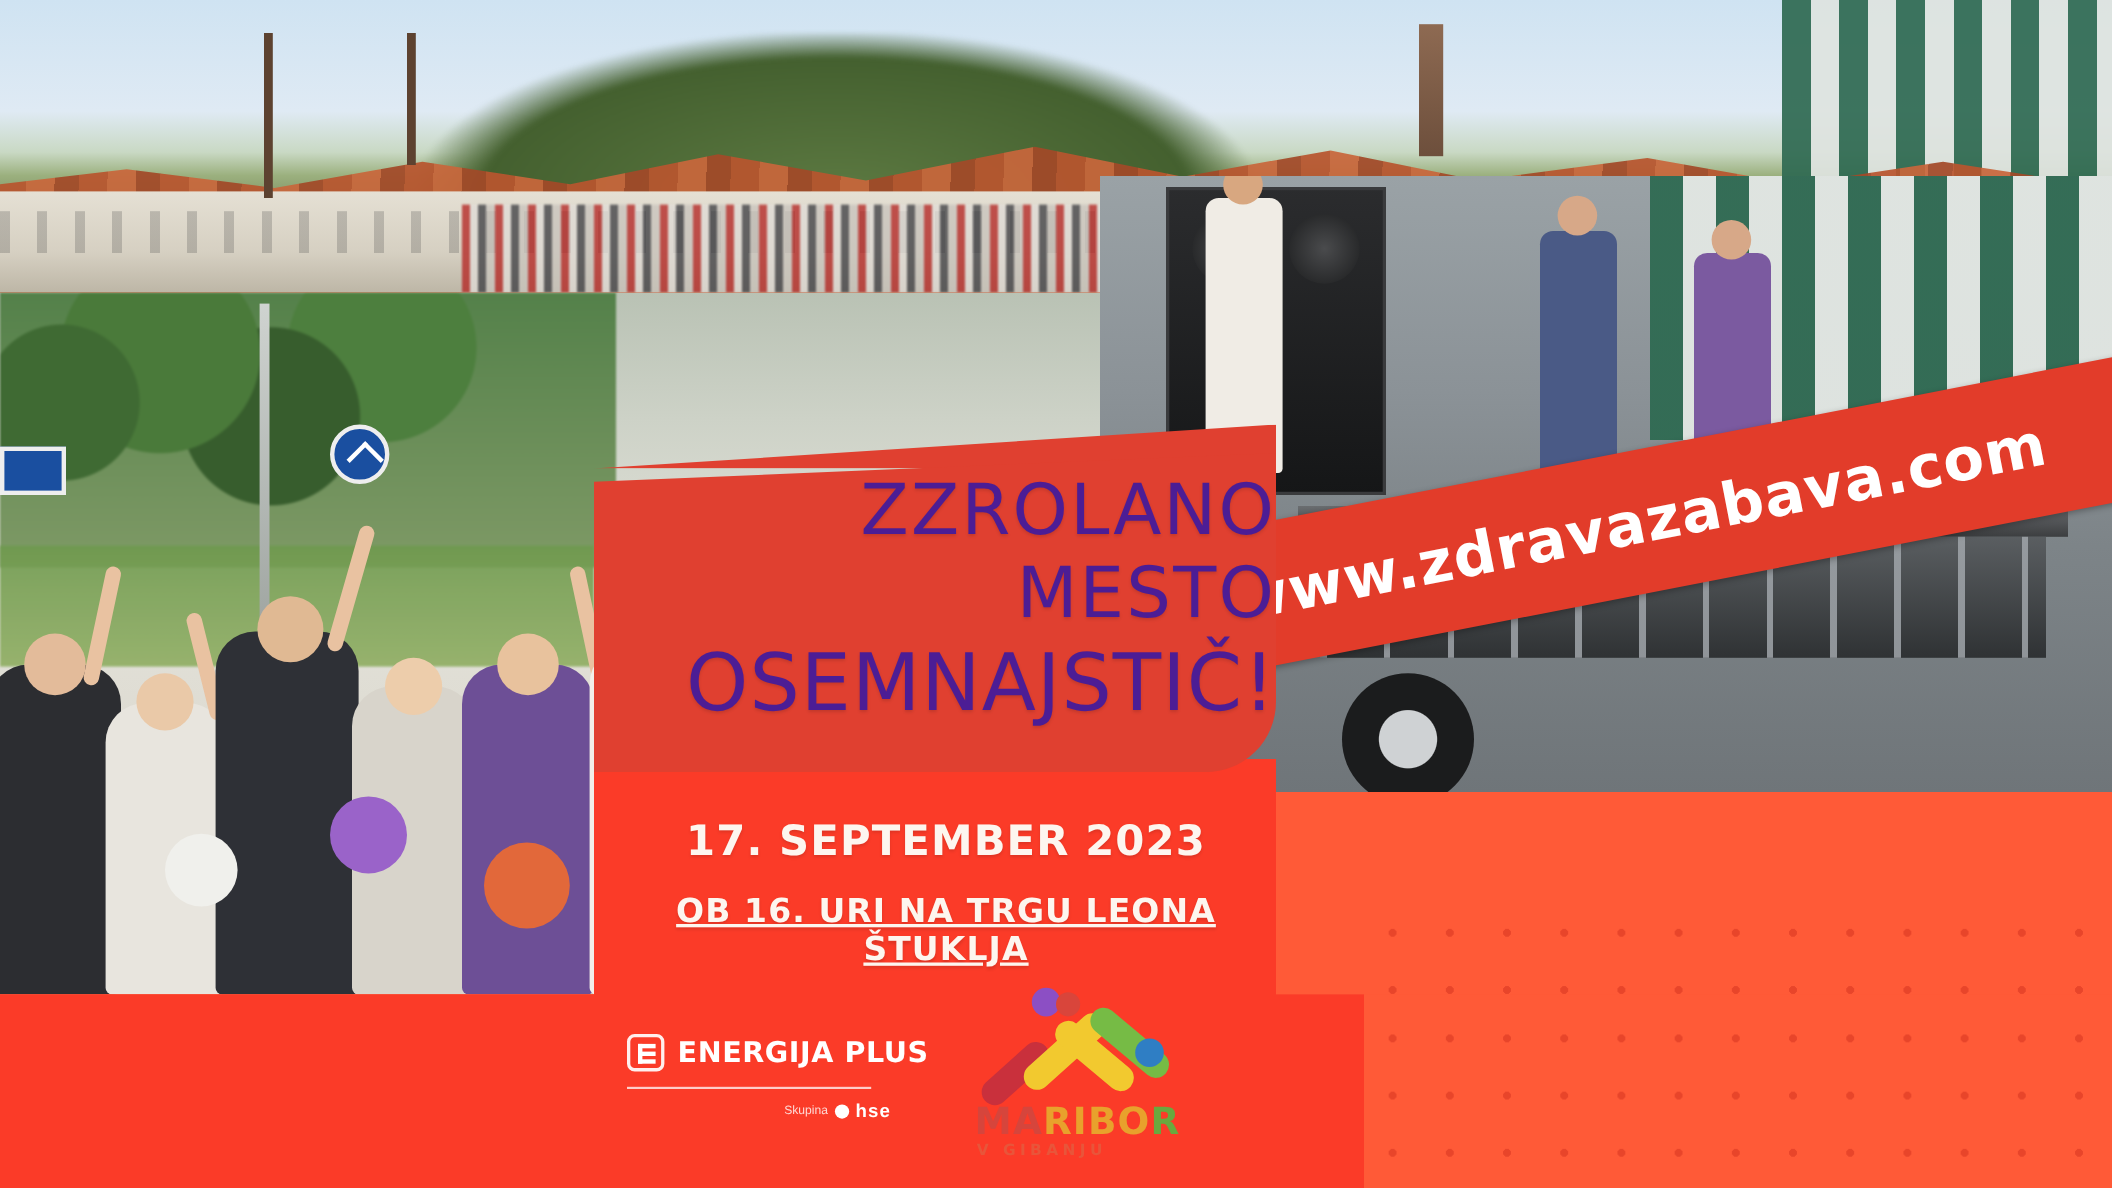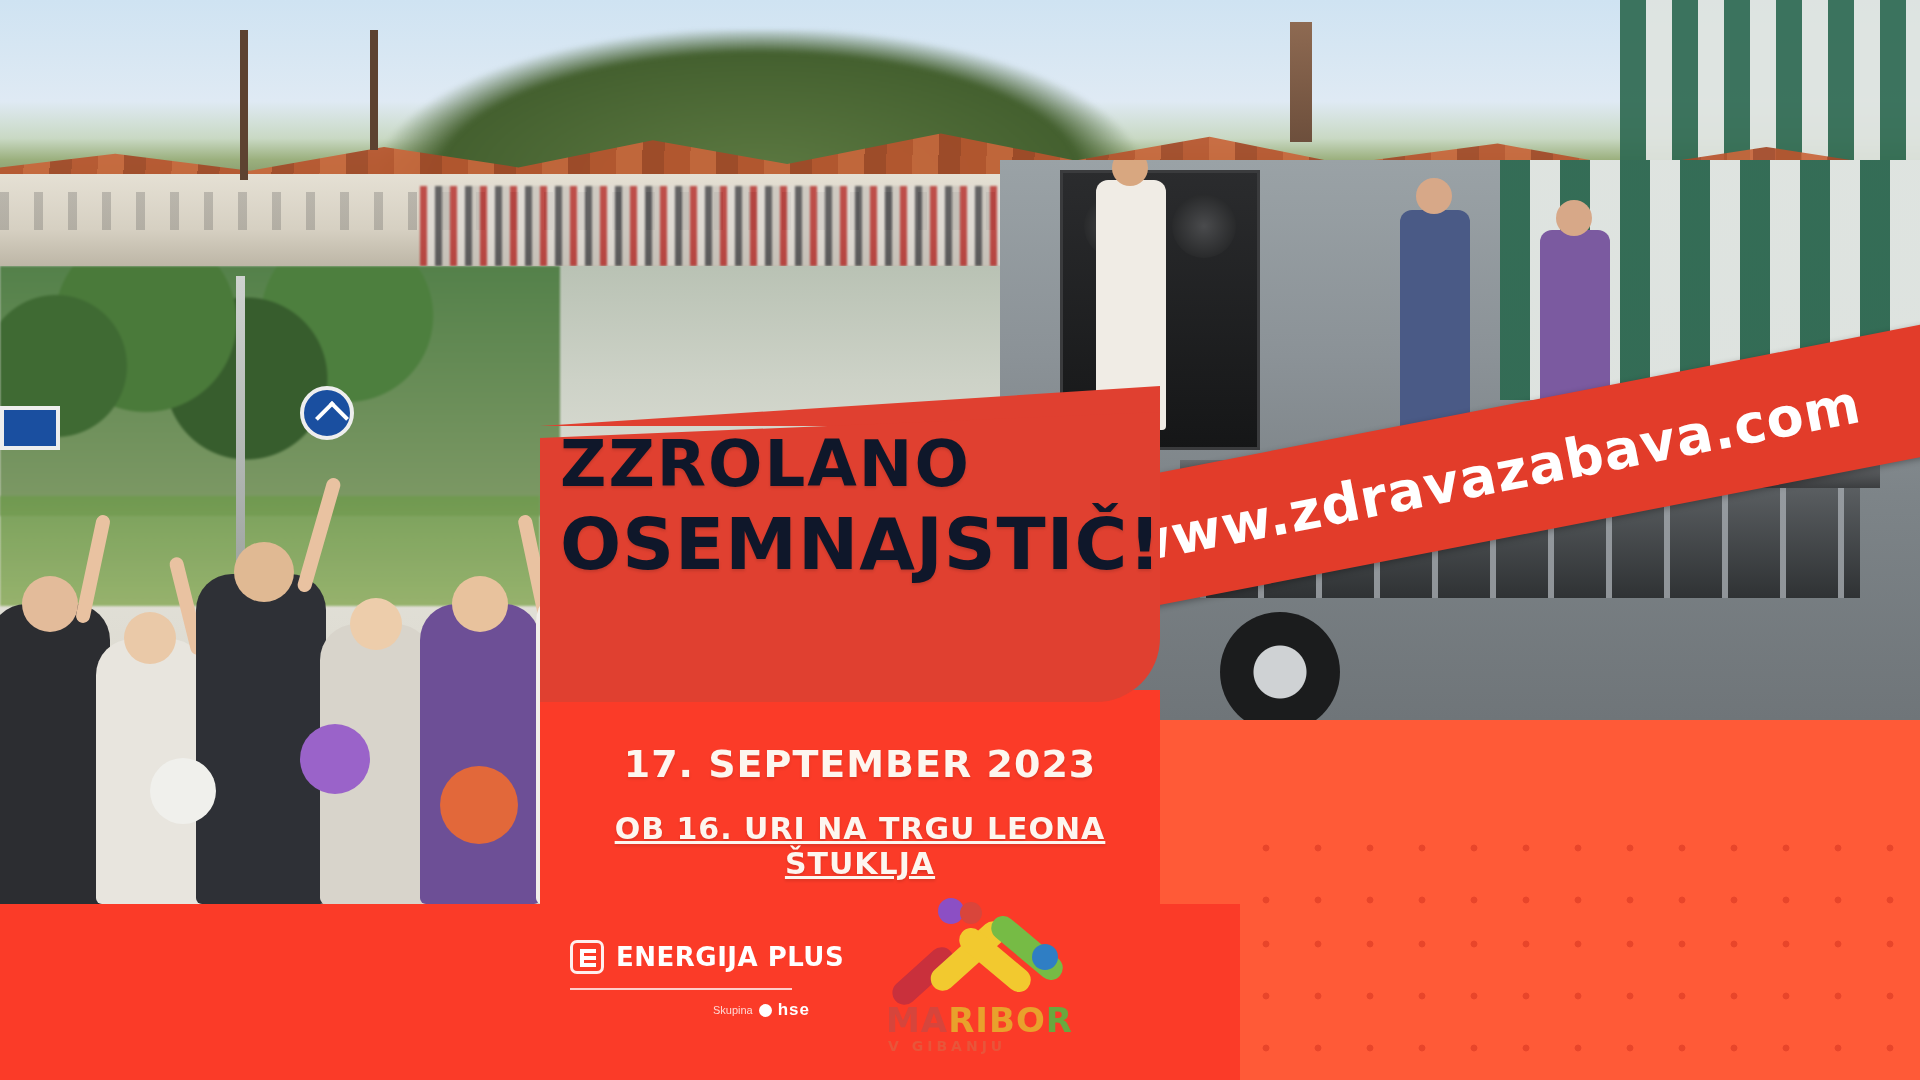--- a/index.html
+++ b/index.html
@@ -213,24 +213,24 @@
   }
   #badge-wedge {
     position:absolute; left:540px; top:386px; width:620px; height:40px;
     background:#e04030;
     clip-path:polygon(0 100%, 100% 0, 100% 100%);
   }
 
   
   #headline {
     position:absolute; left:560px; top:432px; width:600px;
-    text-align:left;
-    color:#0f172a;
+    text-align:right;
+    color:#4c1d95;
     font-family:"DejaVu Sans", sans-serif;
-    font-weight:bold;
+    font-weight:normal;
     line-height:1.0;
     text-shadow:0 2px 3px rgba(0,0,0,.13);
   }
   .hl1 { font-size:64px; letter-spacing:2px; }
   .hl2 { font-size:64px; letter-spacing:2px; margin-top:12px; }
   .hl3 { font-size:72px; letter-spacing:1px; margin-top:12px; }
   #subblock {
     position:absolute; left:560px; top:742px; width:600px;
     text-align:center;
     color:#fdf6ef;
@@ -405,20 +405,21 @@
     <div class="dots"></div>
   </div>
   <div id="bottom-red"></div>
 
   <div id="badge-tail"></div>
   <div id="badge-wedge"></div>
   <div id="badge"></div>
 
   <div id="headline">
     <div class="hl1">ZZROLANO</div>
+    <div class="hl2">MESTO</div>
     <div class="hl3">OSEMNAJSTIČ!</div>
   </div>
 
   <div id="subblock">
     <div class="date-line">17. SEPTEMBER 2023</div>
     <div class="venue-line">
       <div>OB 16. URI NA TRGU LEONA</div>
       <div>ŠTUKLJA</div>
     </div>
   </div>

